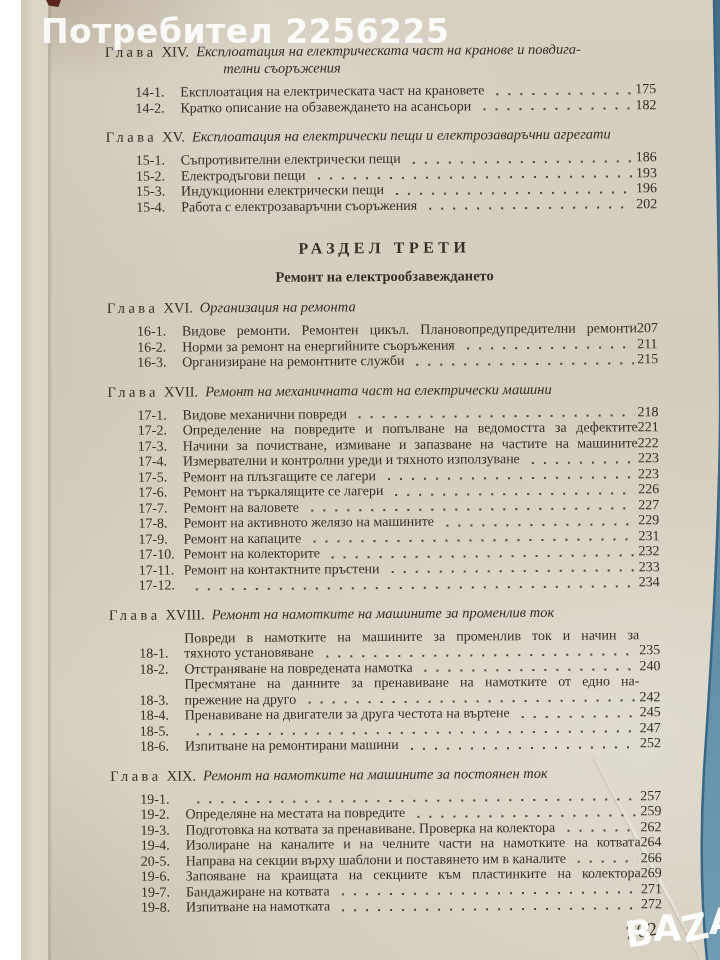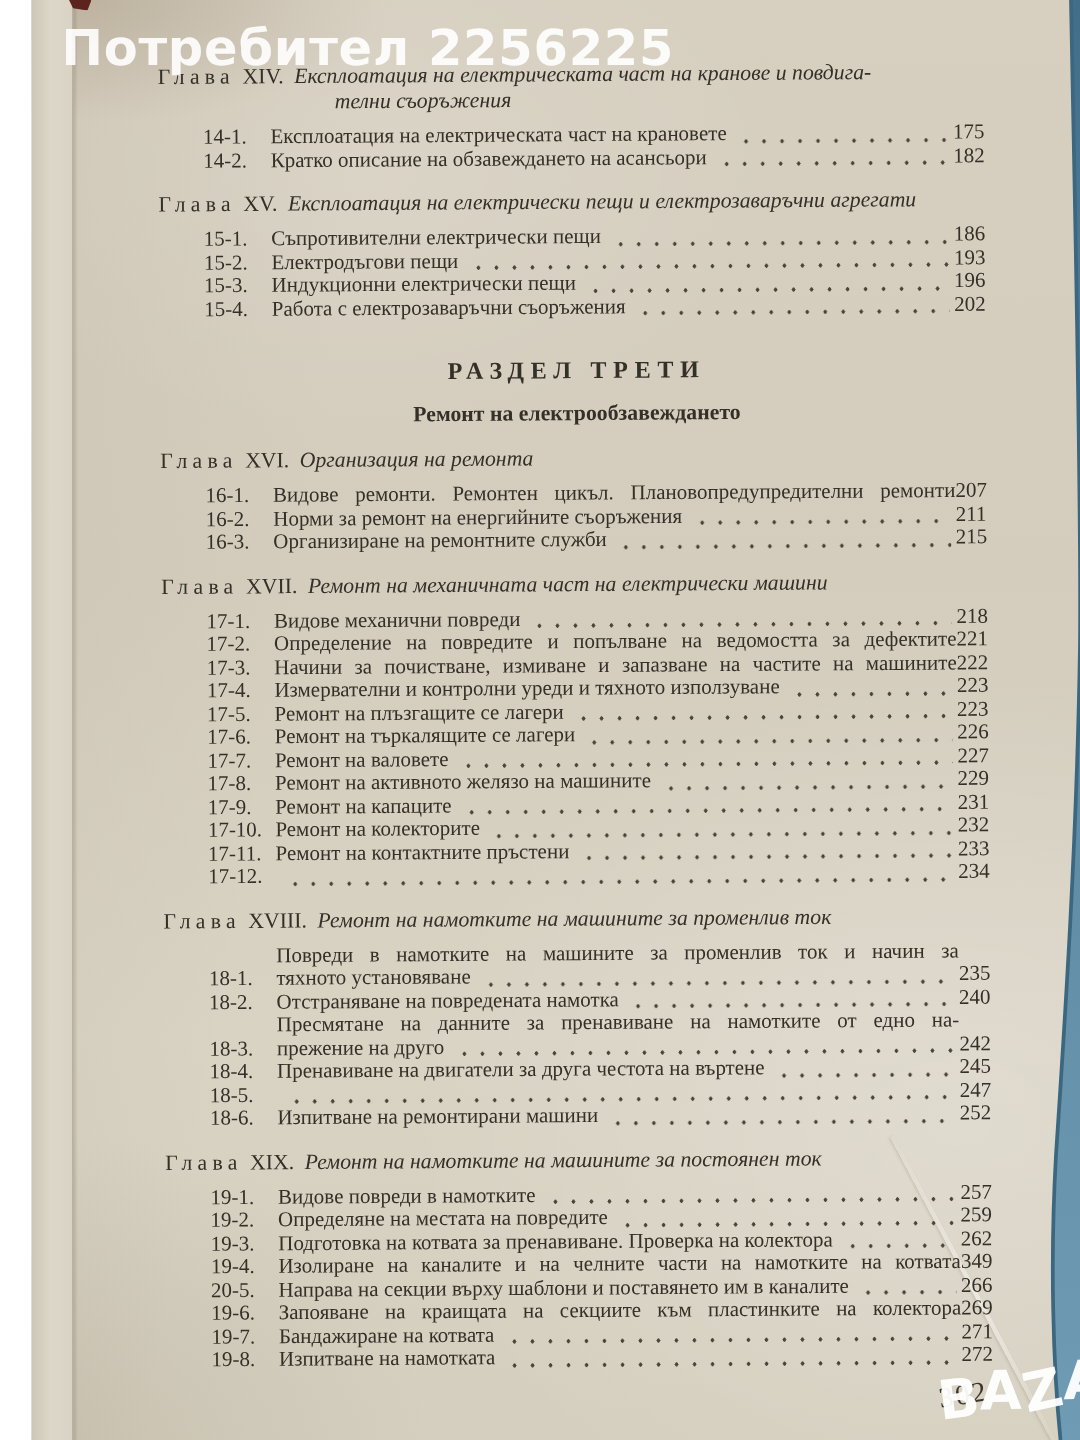--- a/index.html
+++ b/index.html
@@ -389,21 +389,20 @@
             <span class="leader"></span>
           </div>
         </span>
         <span class="pg">252</span>
       </div>
       <div class="chapter"><span class="ch-word">Глава</span><span class="ch-num">XIX.</span><span class="ch-title"><span>Ремонт на намотките на машините за постоянен ток</span></span></div>
       <div class="entry">
         <span class="num">19-1.</span>
         <span class="mid">
           <div class="lastline">
-            <span class="ltext">Видове повреди в намотките</span>
             <span class="leader"></span>
           </div>
         </span>
         <span class="pg">257</span>
       </div>
       <div class="entry">
         <span class="num">19-2.</span>
         <span class="mid">
           <div class="lastline">
             <span class="ltext">Определяне на местата на повредите</span>
@@ -420,21 +419,21 @@
             <span class="leader"></span>
           </div>
         </span>
         <span class="pg">262</span>
       </div>
       <div class="entry nofill">
         <span class="num">19-4.</span>
         <span class="mid">
           <div class="only">Изолиране на каналите и на челните части на намотките на котвата</div>
         </span>
-        <span class="pg">349</span>
+        <span class="pg">264</span>
       </div>
       <div class="entry">
         <span class="num">20-5.</span>
         <span class="mid">
           <div class="lastline">
             <span class="ltext">Направа на секции върху шаблони и поставянето им в каналите</span>
             <span class="leader"></span>
           </div>
         </span>
         <span class="pg">266</span>

